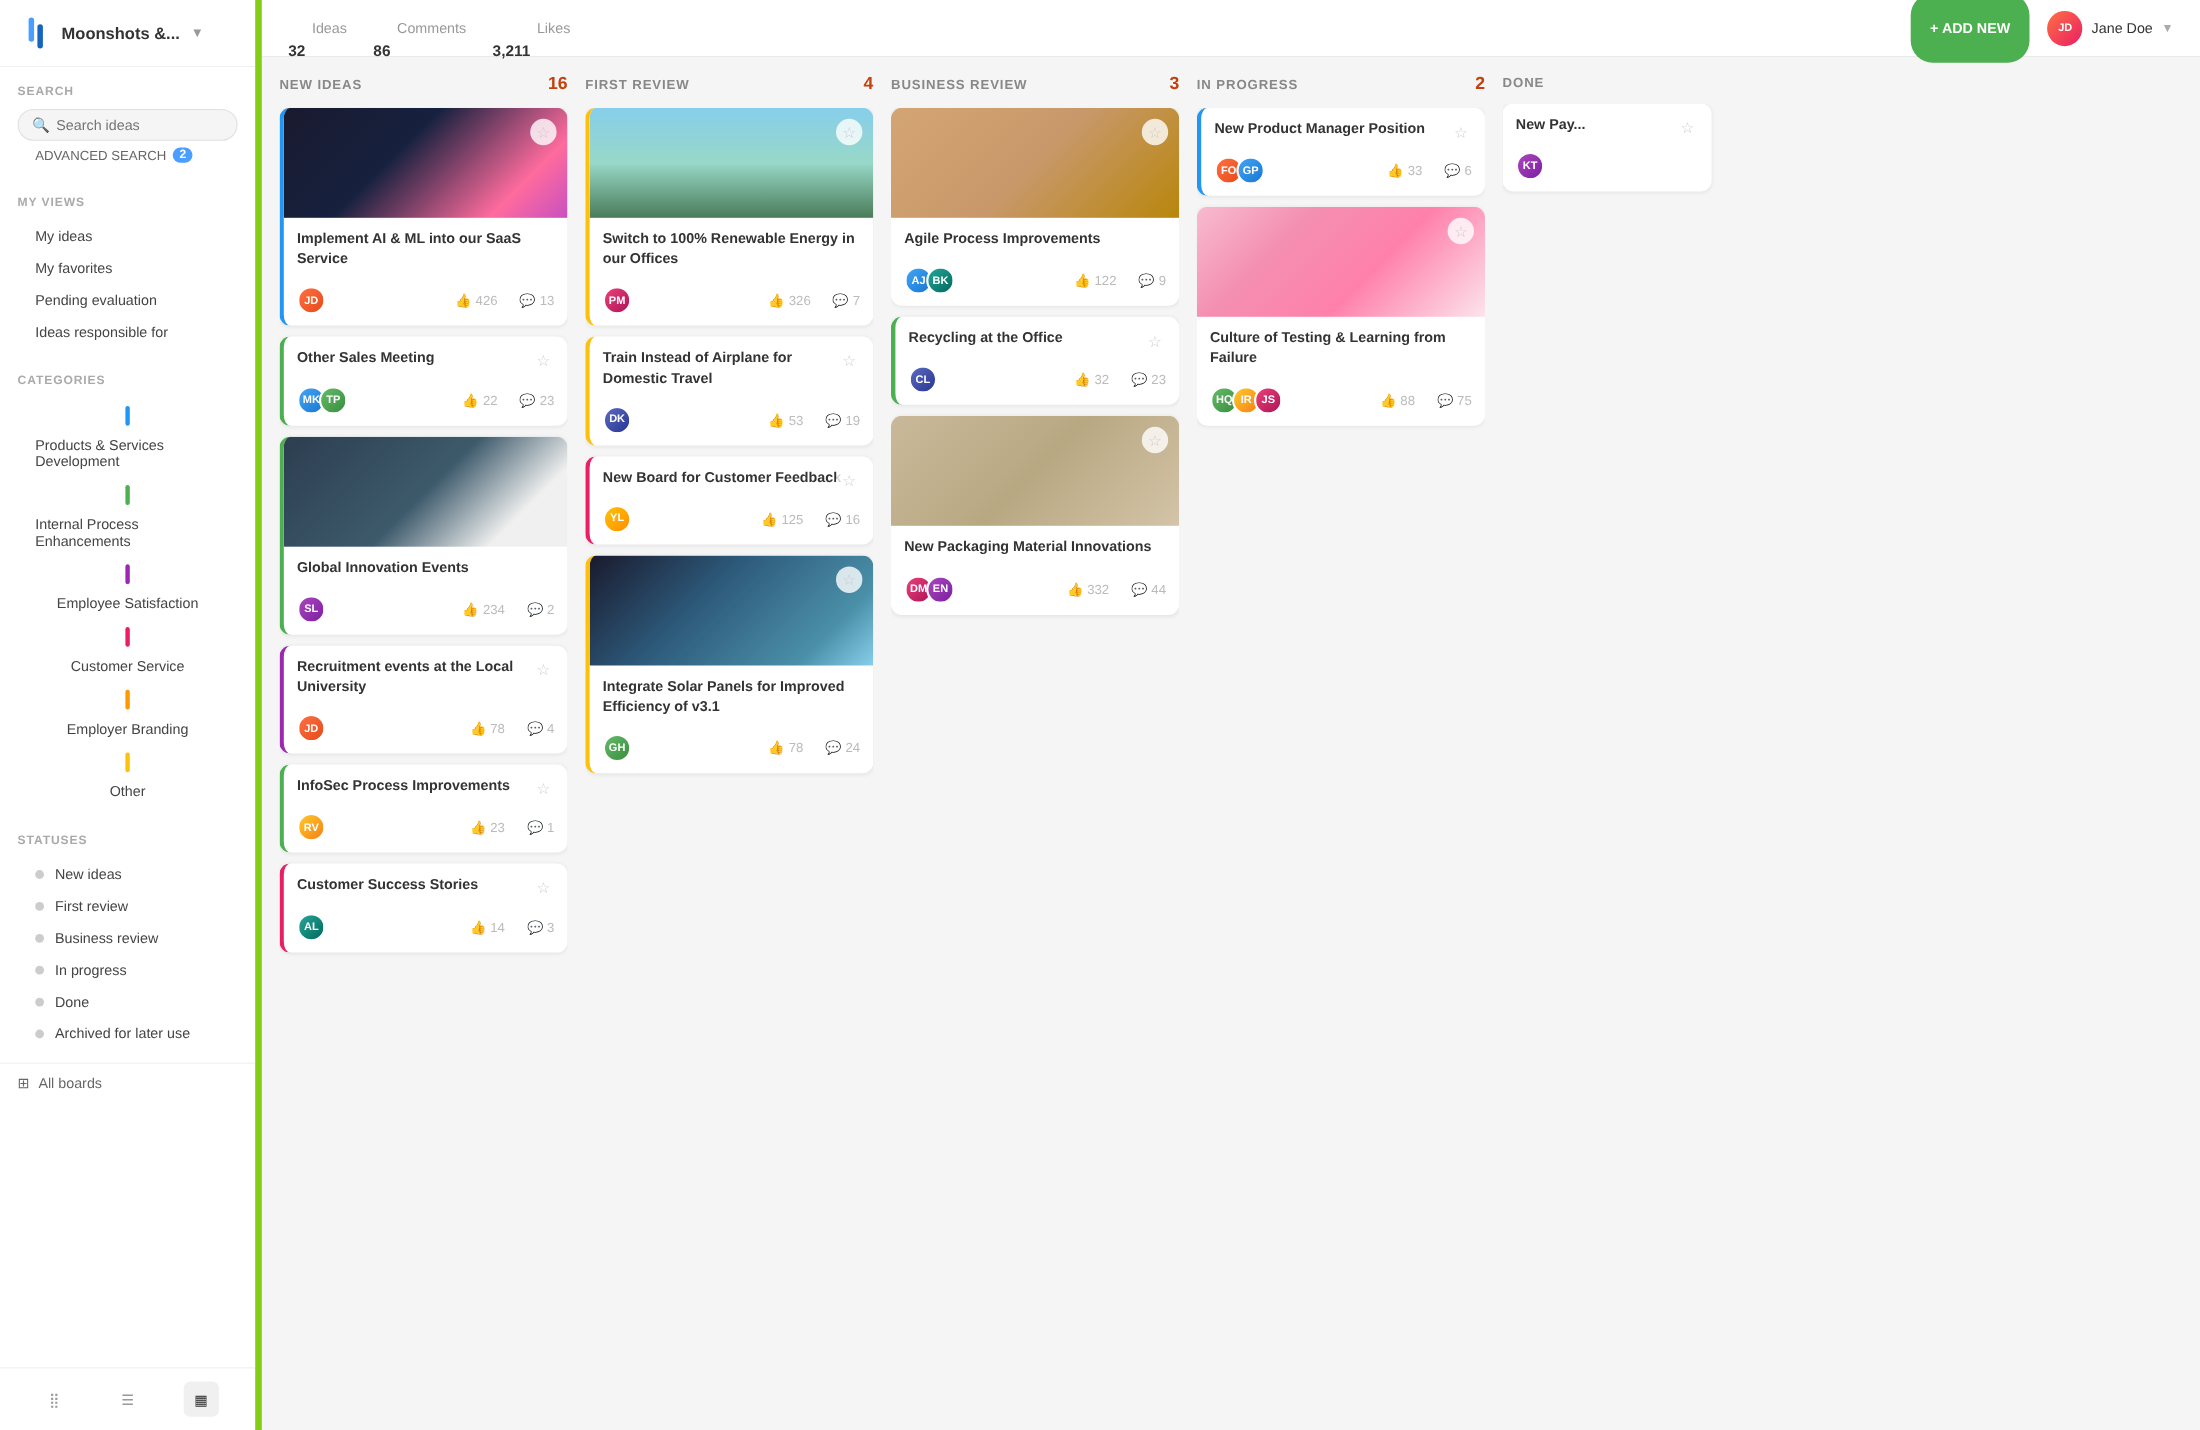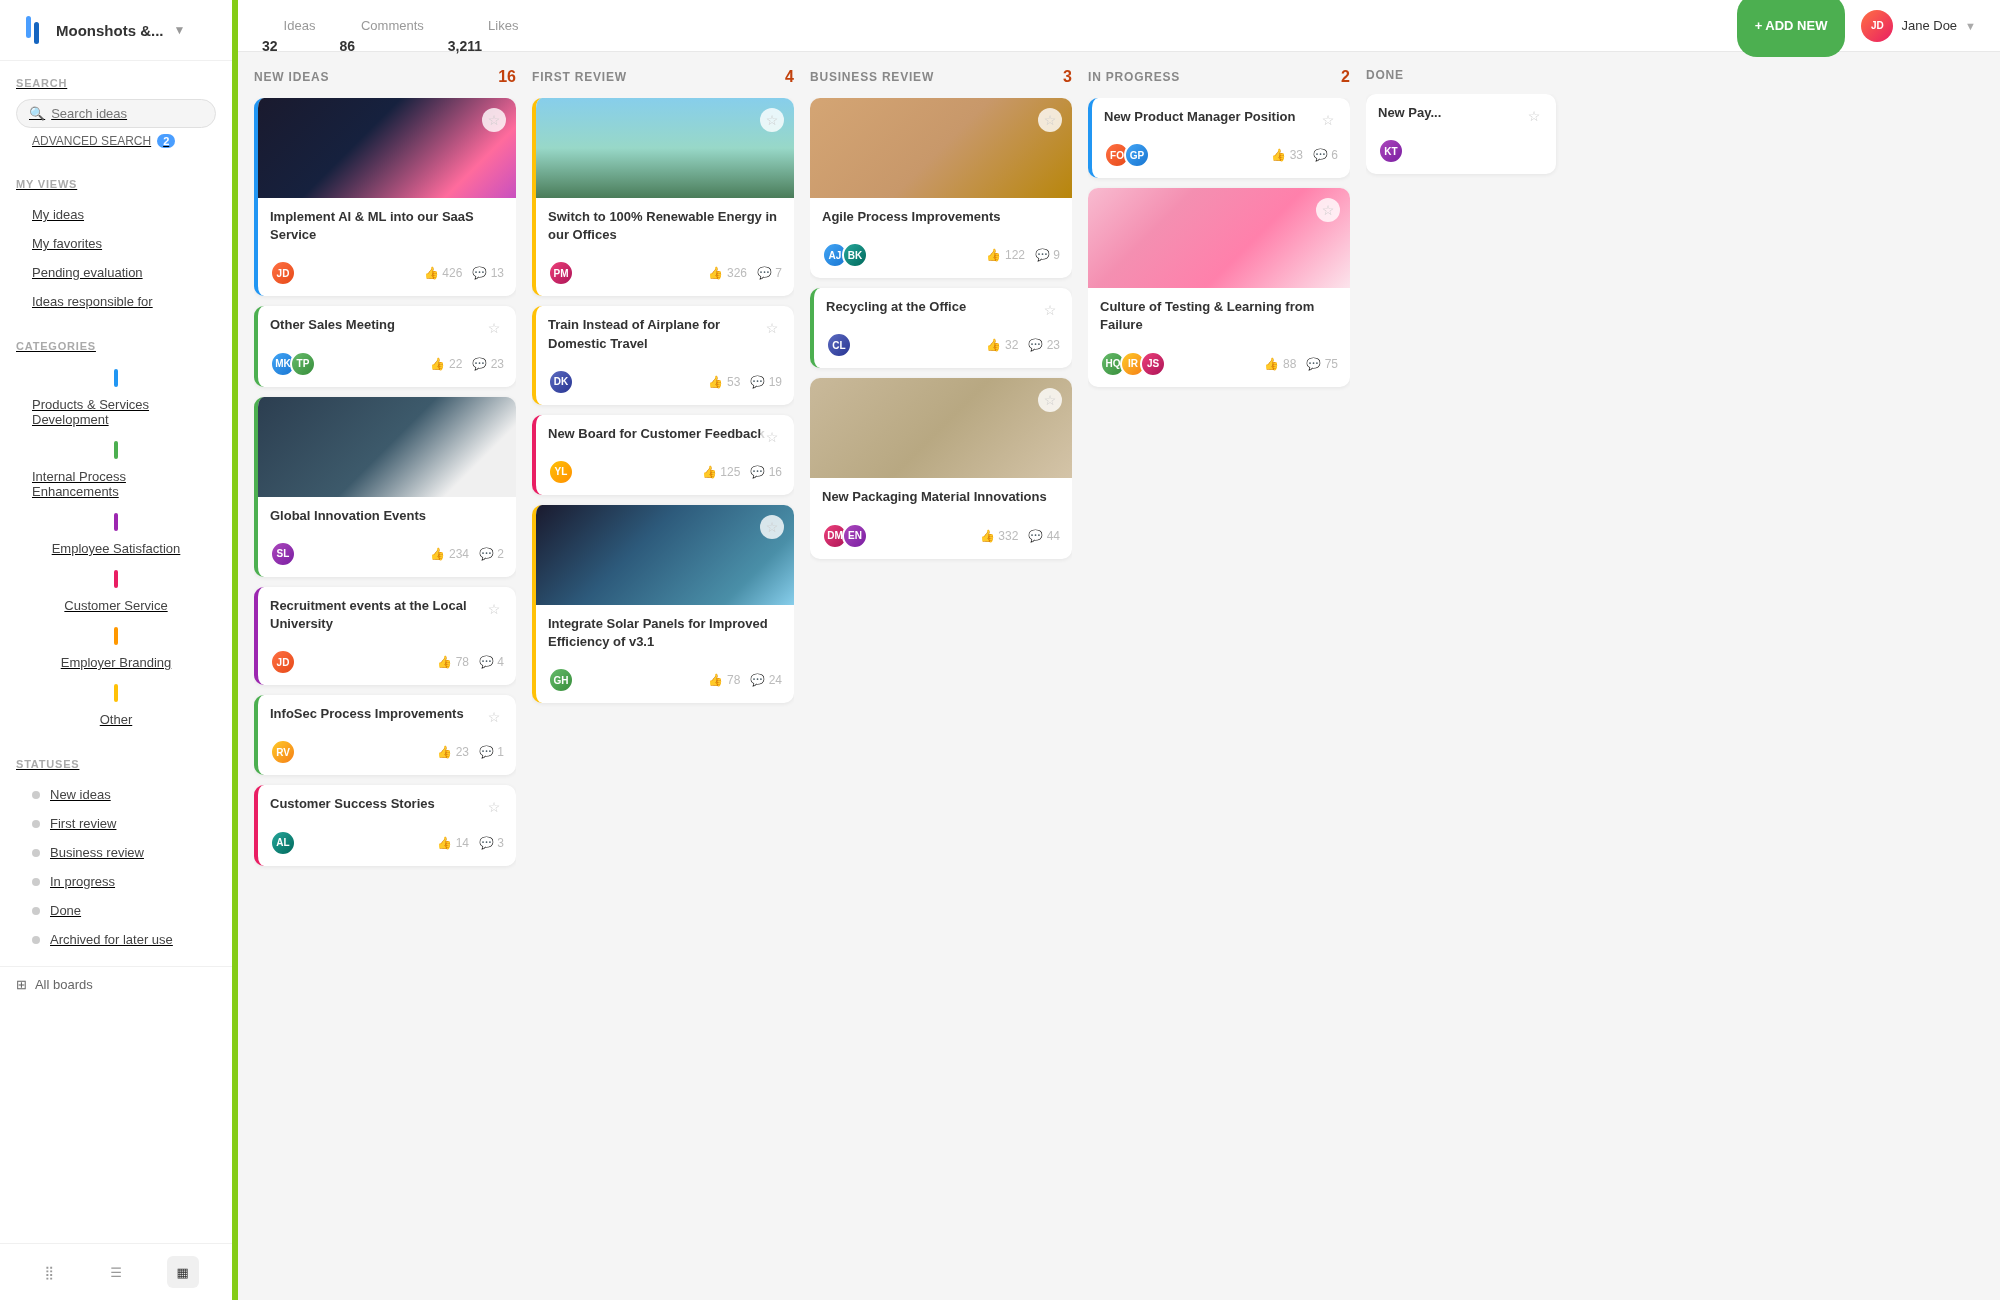--- a/index.html
+++ b/index.html
@@ -10,21 +10,21 @@
     .sidebar-header { padding: 14px 16px; border-bottom: 1px solid #f0f0f0; display: flex; align-items: center; gap: 10px; }
     .sidebar-logo { display: flex; align-items: center; gap: 8px; }
     .logo-icon { width: 32px; height: 32px; display: flex; align-items: center; justify-content: center; }
     .logo-stripes { display: flex; gap: 3px; }
     .logo-stripe { width: 5px; height: 22px; border-radius: 3px; }
     .logo-stripe:nth-child(1) { background: #4a9eff; }
     .logo-stripe:nth-child(2) { background: #1565c0; margin-top: 6px; }
     .logo-name { font-size: 15px; font-weight: 600; color: #333; }
     .logo-chevron { color: #999; font-size: 12px; margin-left: 2px; }
 
-    .sidebar-section { padding: 16px 16px 8px; text-decoration: underline; }
+    .sidebar-section { padding: 16px 16px 8px; }
     .sidebar-section-title { font-size: 11px; font-weight: 700; color: #aaa; letter-spacing: 0.8px; text-transform: uppercase; margin-bottom: 10px; }
 
     .search-box { display: flex; align-items: center; gap: 6px; background: #f5f5f5; border: 1px solid #e0e0e0; border-radius: 20px; padding: 6px 12px; }
     .search-box input { border: none; background: transparent; outline: none; font-size: 13px; color: #666; width: 100%; }
     .search-icon-svg { color: #aaa; font-size: 13px; }
 
     .advanced-search { display: flex; align-items: center; gap: 6px; padding: 6px 16px; cursor: pointer; }
     .advanced-search-label { font-size: 12px; color: #666; font-weight: 500; }
     .badge { background: #4a9eff; color: #fff; border-radius: 10px; padding: 1px 6px; font-size: 11px; font-weight: 600; }
 
@@ -77,21 +77,21 @@
     .card.purple-border { border-left-color: #9c27b0; }
     .card.no-border { border-left: none; }
 
     .card-image { width: 100%; height: 100px; object-fit: cover; background: #eee; overflow: hidden; }
 
     .card-body { padding: 10px 12px 8px; }
     .card-title { font-size: 13px; font-weight: 600; color: #333; line-height: 1.4; margin-bottom: 8px; }
     .card-footer { display: flex; align-items: center; justify-content: space-between; padding: 0 12px 10px; }
     .card-avatars { display: flex; }
     .card-avatar { width: 26px; height: 26px; border-radius: 50%; border: 2px solid #fff; margin-right: -6px; overflow: hidden; flex-shrink: 0; }
-    .card-stats { display: flex; align-items: flex-start; gap: 10px; color: #bbb; font-size: 12px; }
+    .card-stats { display: flex; align-items: flex-start; gap: 20px; color: #bbb; font-size: 12px; }
     .card-stat { display: flex; align-items: center; gap: 3px; }
 
     .star-btn { position: absolute; top: 10px; right: 10px; color: #ccc; background: rgba(255,255,255,0.8); border-radius: 50%; width: 24px; height: 24px; display: flex; align-items: center; justify-content: center; cursor: pointer; font-size: 14px; }
 
     
     .img-neural { background: linear-gradient(135deg, #1a1a2e 0%, #16213e 40%, #ff6b9d 80%, #c850c0 100%); }
     .img-wind { background: linear-gradient(180deg, #87ceeb 0%, #98d8c8 50%, #4a7c59 100%); }
     .img-boxes { background: linear-gradient(135deg, #d4a574 0%, #c8986a 50%, #b8860b 100%); }
     .img-meeting { background: linear-gradient(135deg, #2c3e50 0%, #3d5a6b 50%, #f0f0f0 80%); }
     .img-solar { background: linear-gradient(135deg, #1a1a2e 0%, #2d5a7b 40%, #4a8fa8 80%, #87ceeb 100%); }

